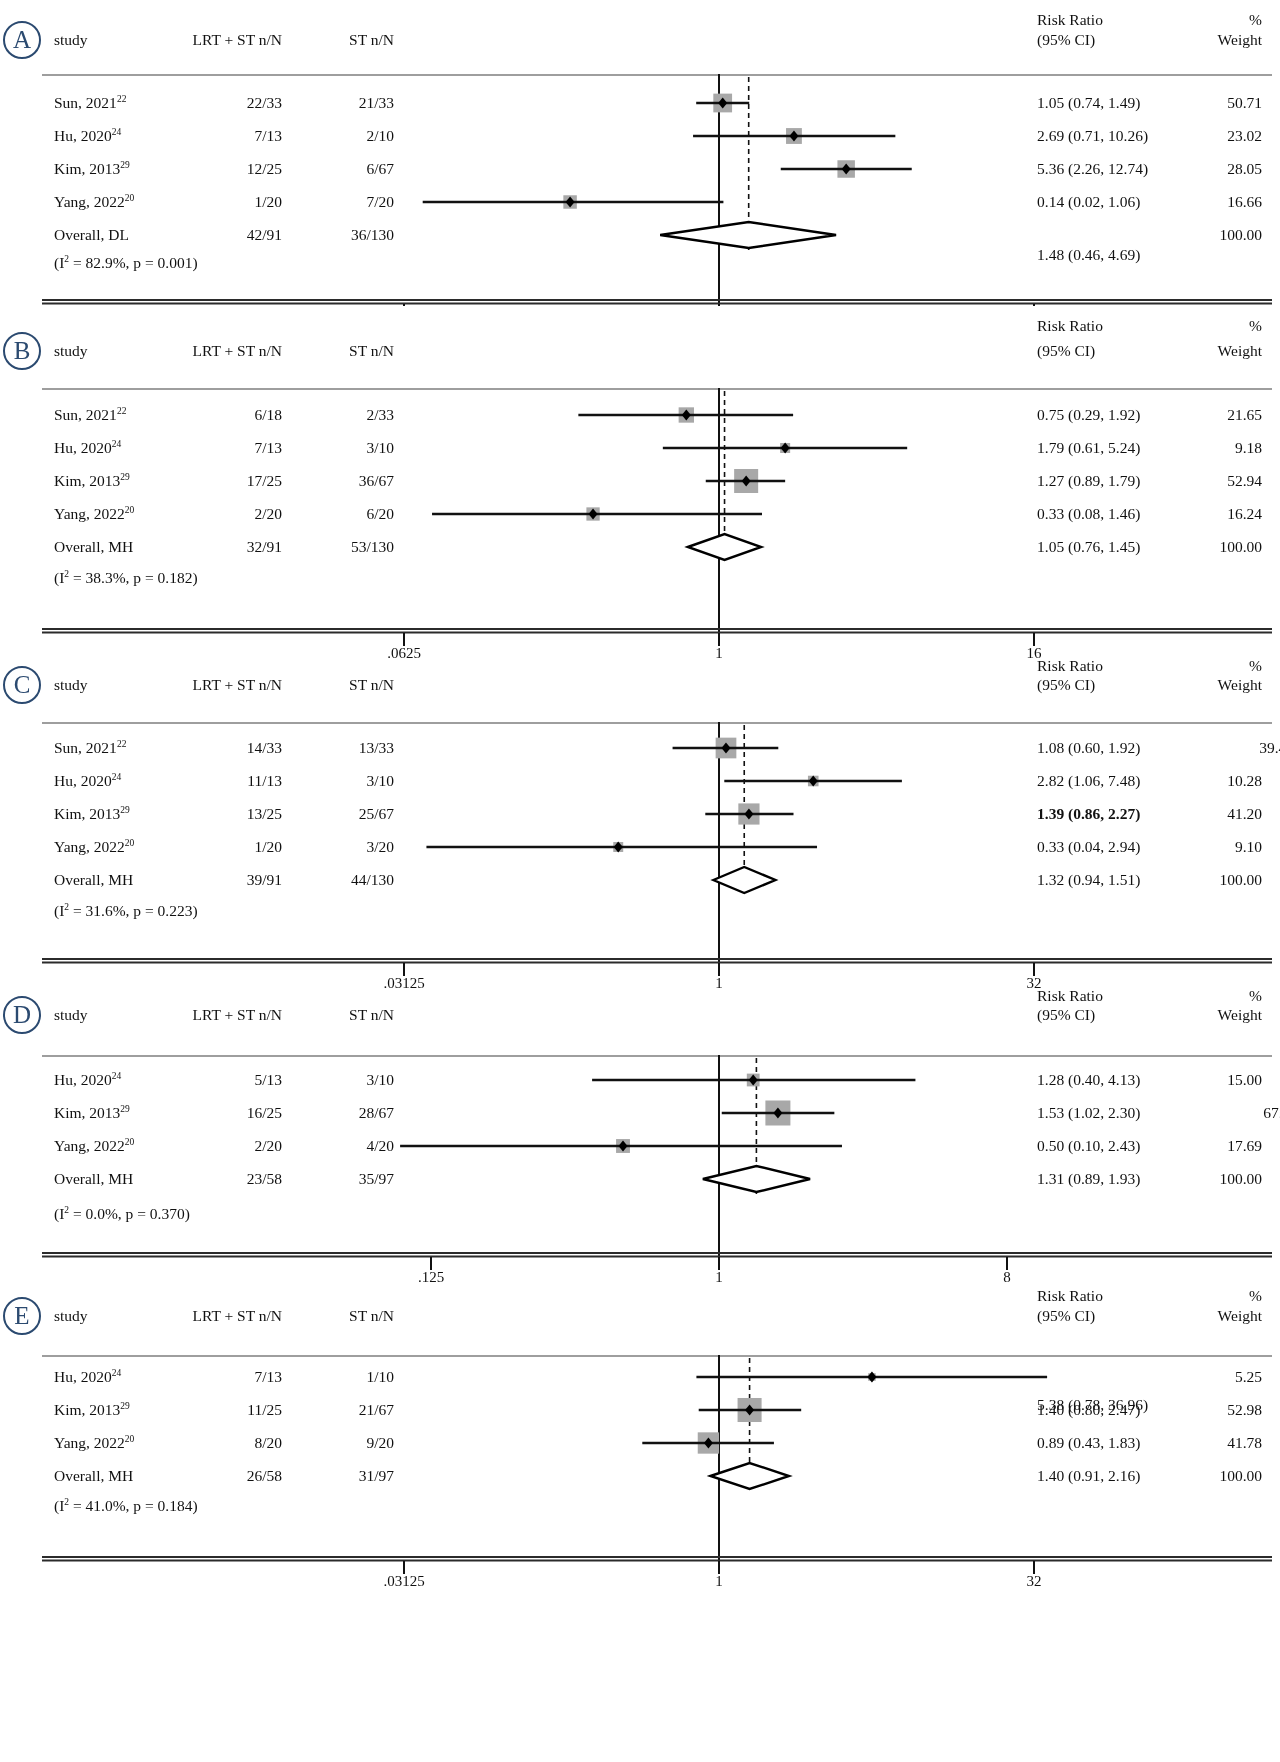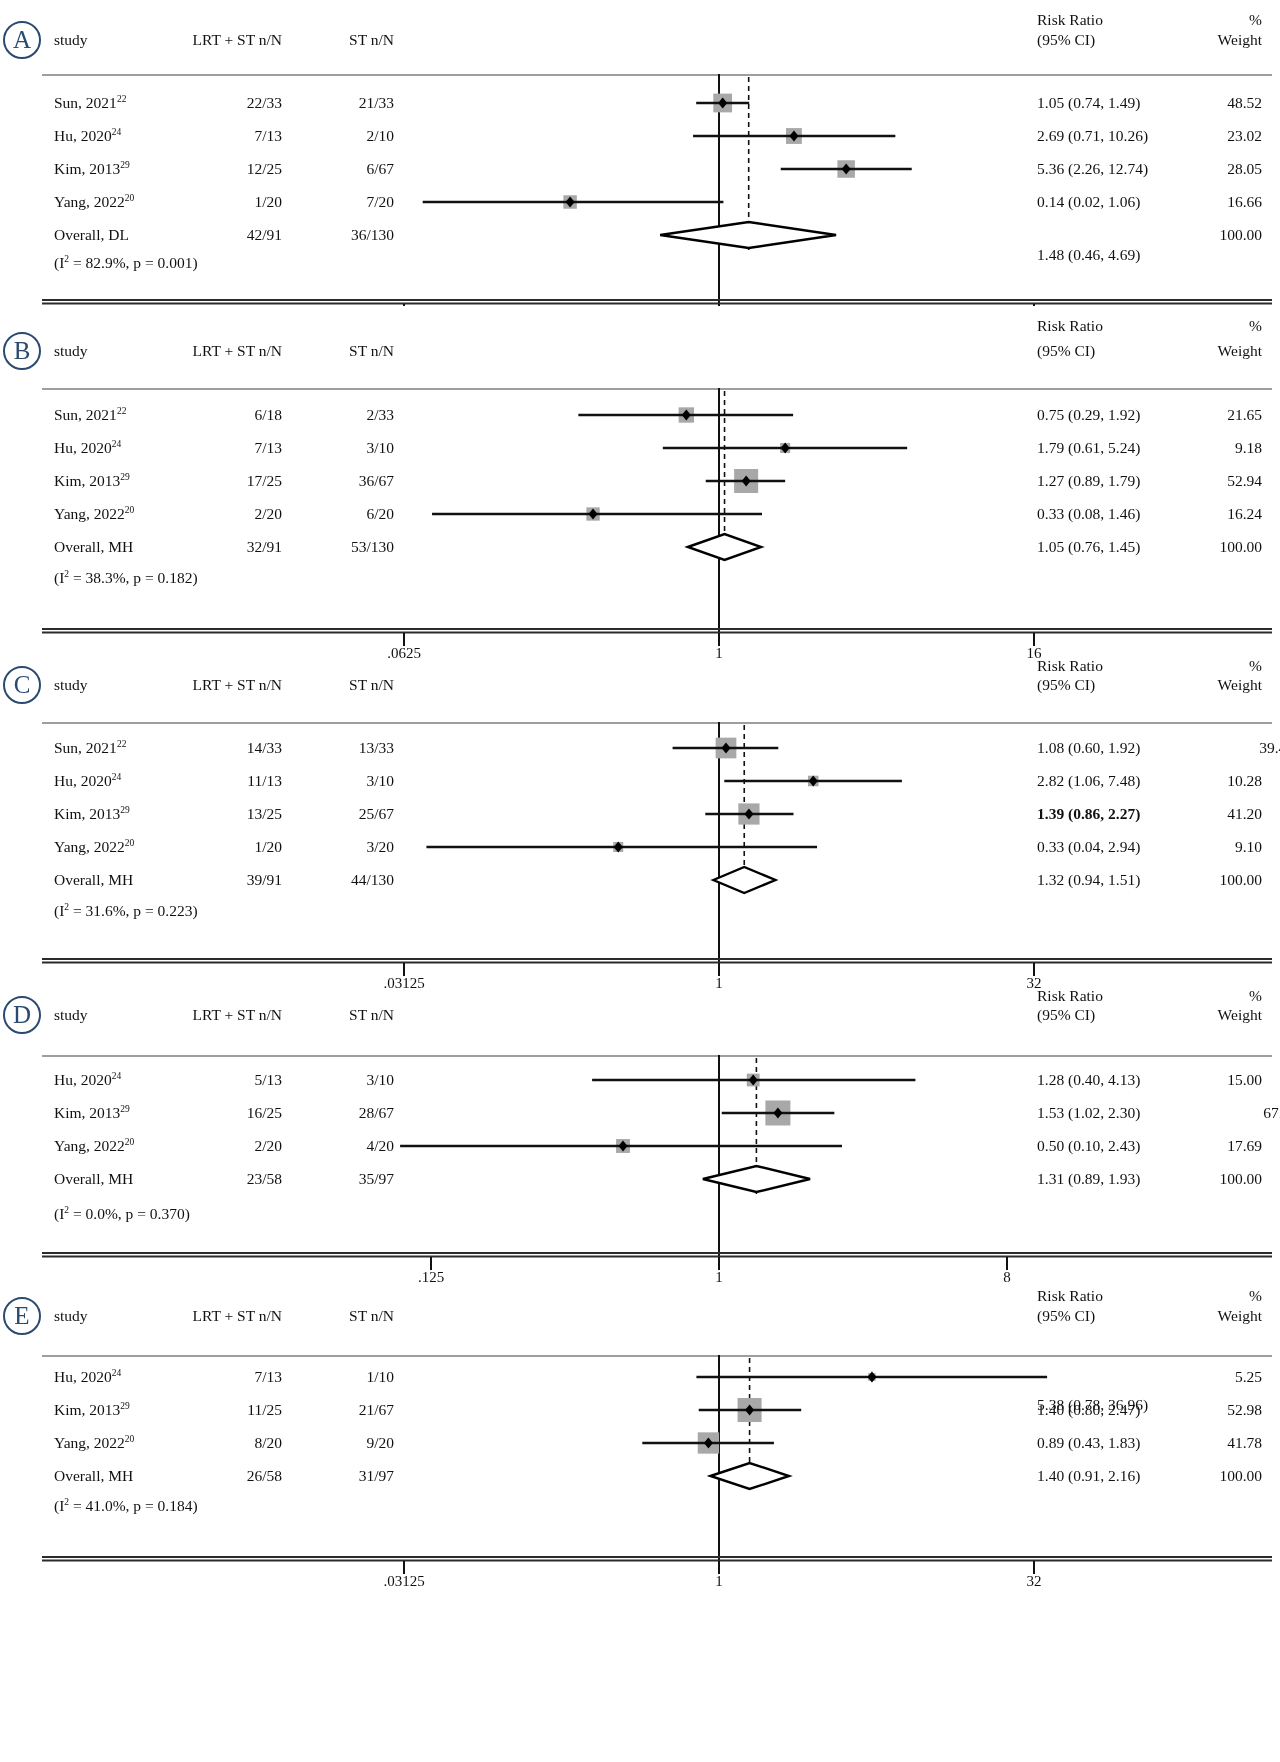--- a/index.html
+++ b/index.html
@@ -49,21 +49,21 @@
         <line x1="42" y1="300" x2="1272" y2="300" stroke="#2b2b2b" stroke-width="2"></line>
         <line x1="42" y1="303.5" x2="1272" y2="303.5" stroke="#2b2b2b" stroke-width="2"></line>
         <line x1="404" y1="304" x2="404" y2="317" stroke="#111" stroke-width="2"></line>
         <line x1="719" y1="304" x2="719" y2="317" stroke="#111" stroke-width="2"></line>
         <line x1="1034" y1="304" x2="1034" y2="317" stroke="#111" stroke-width="2"></line>
       </svg>
       <div class="txt" style="left: 54px; top: 103px;">Sun, 2021<sup>22</sup></div>
       <div class="txt ralign" style="left: 62px; width: 220px; top: 103px;">22/33</div>
       <div class="txt ralign" style="left: 174px; width: 220px; top: 103px;">21/33</div>
       <div class="txt" style="left: 1037px; top: 103px;">1.05 (0.74, 1.49)</div>
-      <div class="txt ralign" style="left: 1042px; width: 220px; top: 103px;">48.52</div>
+      <div class="txt ralign" style="left: 1042px; width: 220px; top: 103px;">50.71</div>
       <div class="txt" style="left: 54px; top: 136px;">Hu, 2020<sup>24</sup></div>
       <div class="txt ralign" style="left: 62px; width: 220px; top: 136px;">7/13</div>
       <div class="txt ralign" style="left: 174px; width: 220px; top: 136px;">2/10</div>
       <div class="txt" style="left: 1037px; top: 136px;">2.69 (0.71, 10.26)</div>
       <div class="txt ralign" style="left: 1042px; width: 220px; top: 136px;">23.02</div>
       <div class="txt" style="left: 54px; top: 169px;">Kim, 2013<sup>29</sup></div>
       <div class="txt ralign" style="left: 62px; width: 220px; top: 169px;">12/25</div>
       <div class="txt ralign" style="left: 174px; width: 220px; top: 169px;">6/67</div>
       <div class="txt" style="left: 1037px; top: 169px;">5.36 (2.26, 12.74)</div>
       <div class="txt ralign" style="left: 1042px; width: 220px; top: 169px;">28.05</div>

